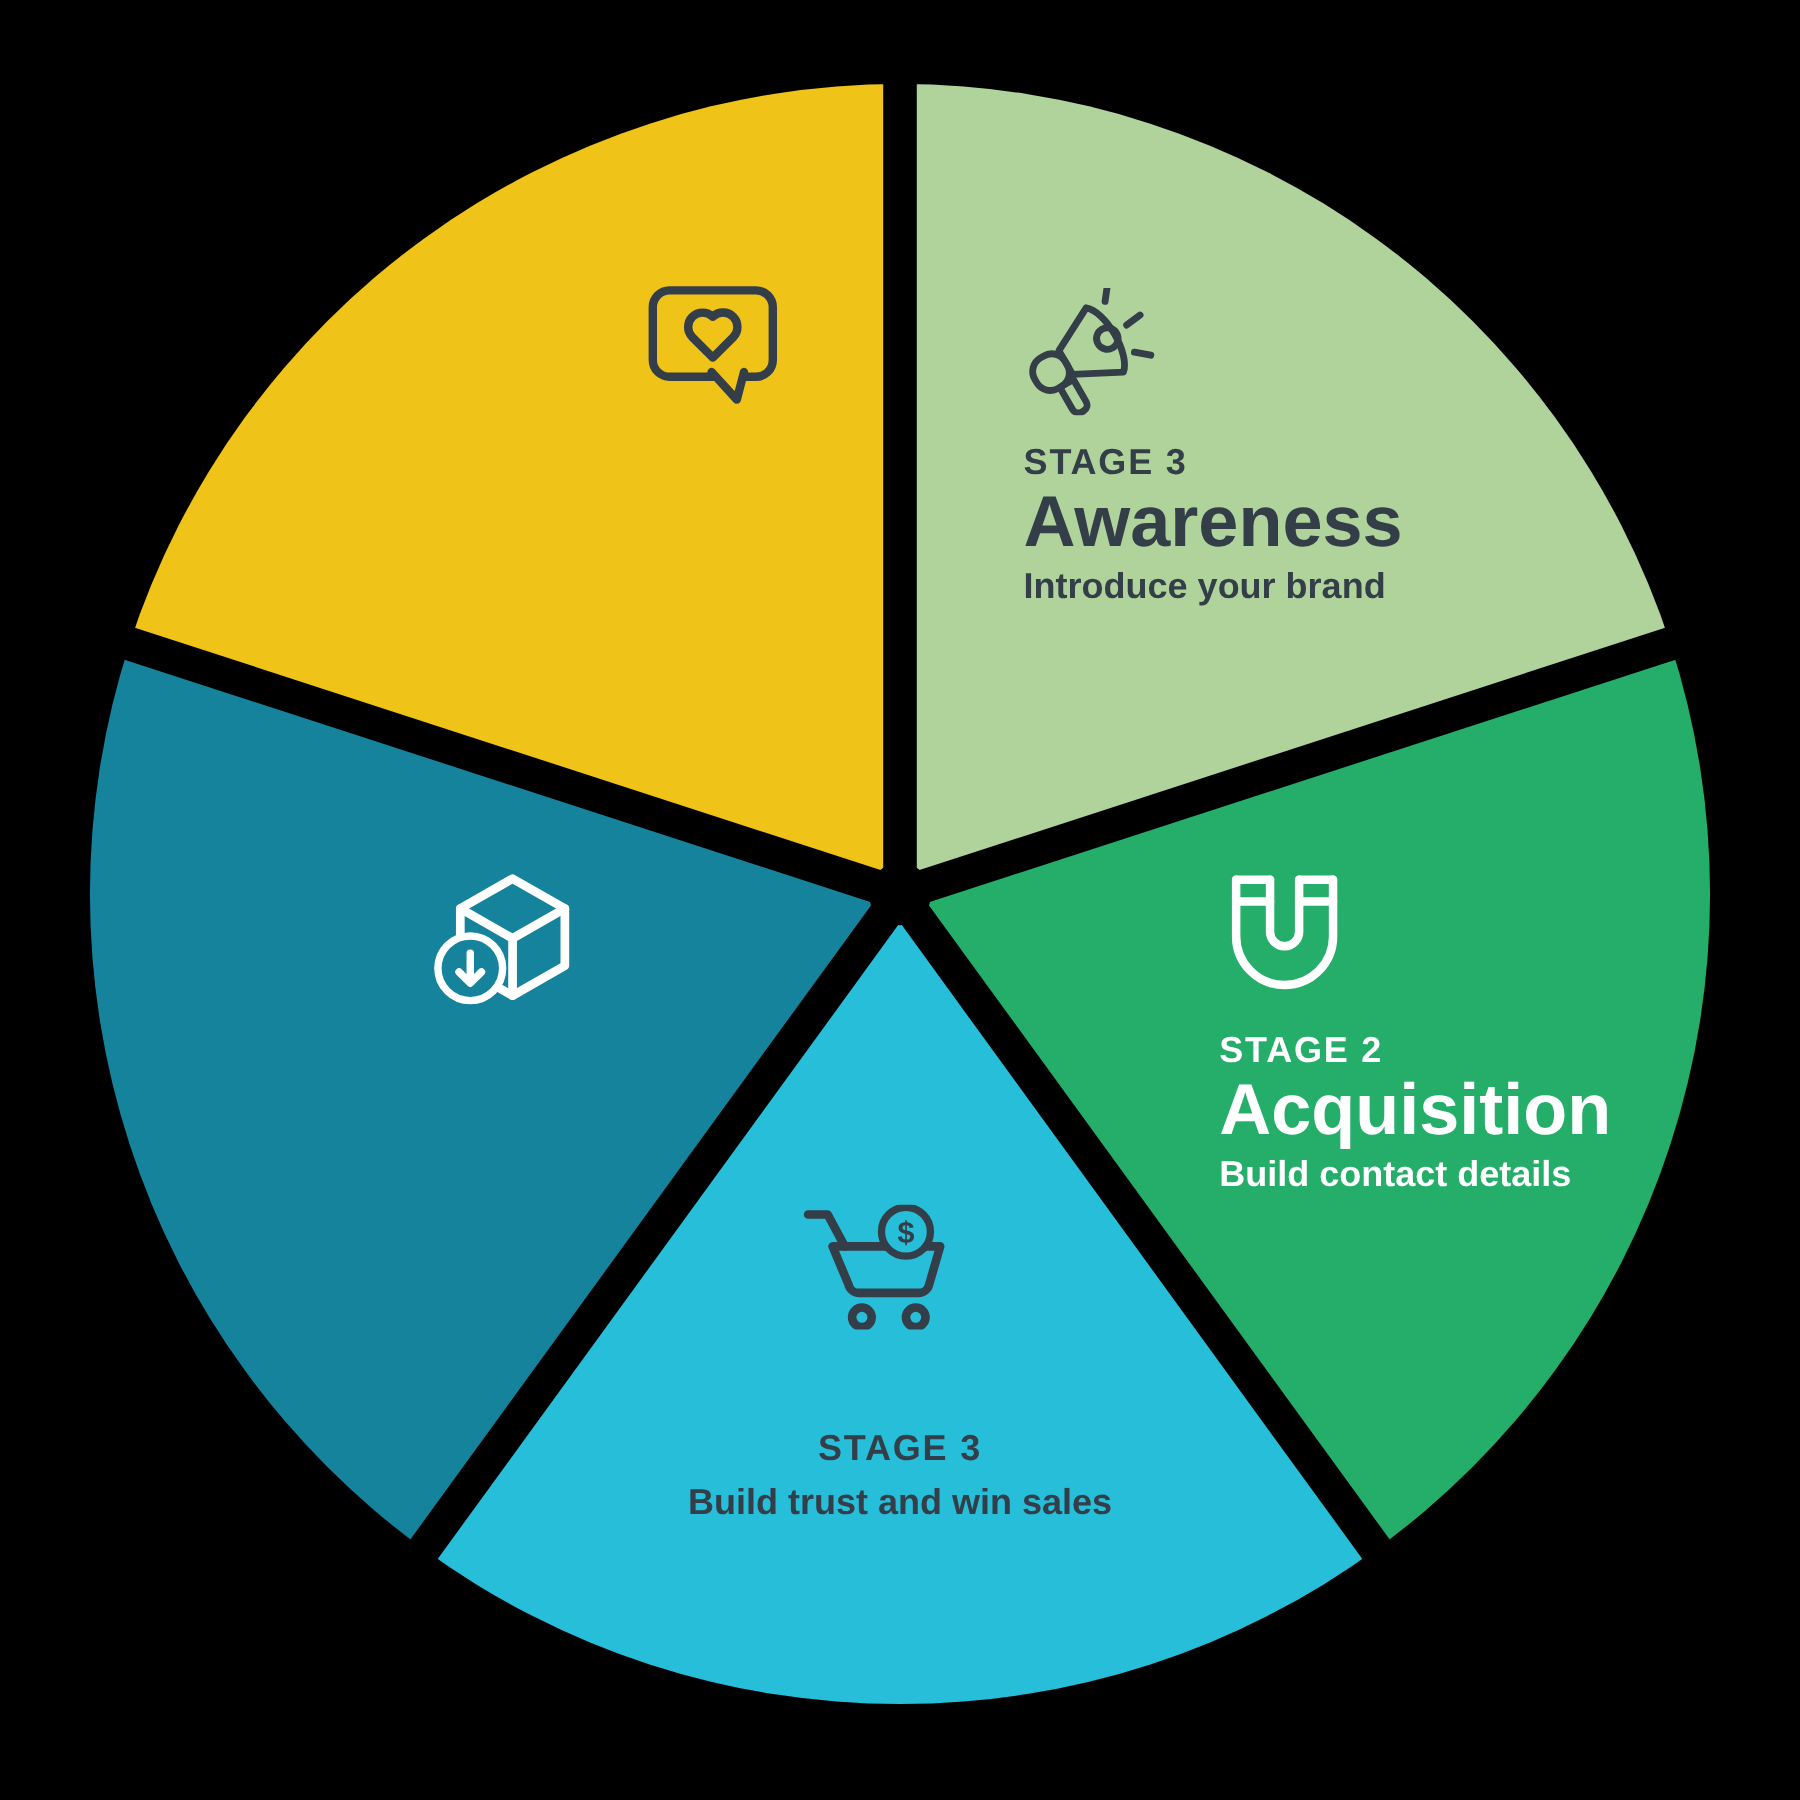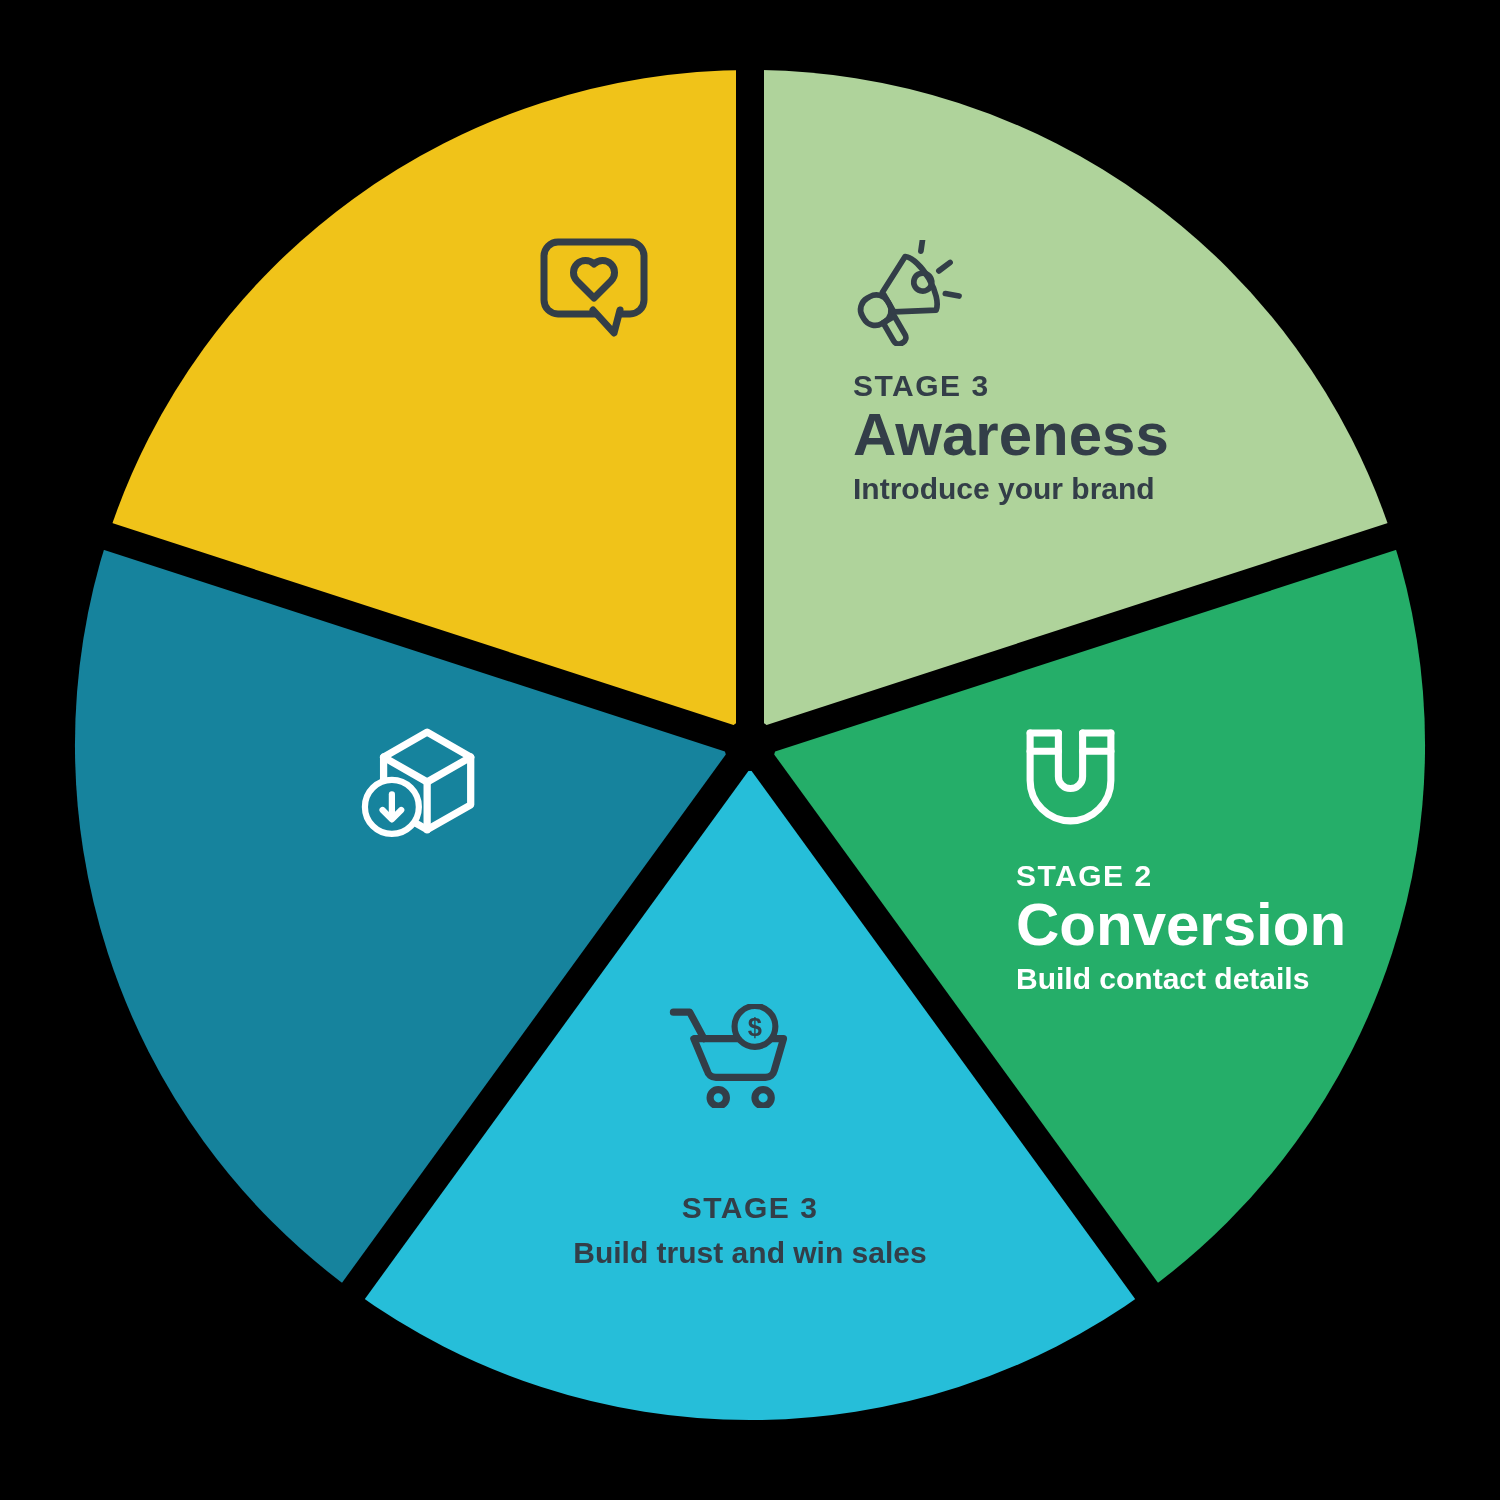--- a/index.html
+++ b/index.html
@@ -67,21 +67,21 @@
         <path d="M15,5 V52 A40,40 0 0 0 95,52 V5"></path>
         <path d="M43,5 V48 A12,12 0 0 0 67,48 V5"></path>
         <path d="M15,5 H43"></path>
         <path d="M67,5 H95"></path>
         <path d="M15,23 H43"></path>
         <path d="M67,23 H95"></path>
       </svg>
     </div>
     <div class="stage-text align-left" style="left:1016px;top:856px;width:440px;">
       <div class="stage-label">STAGE 2</div>
-      <div class="stage-title">Conversion</div>
+      <div class="stage-title">Acquisition</div>
       <div class="stage-sub">Build contact details</div>
     </div>
   </div>
 
   <div class="stage-group" style="color: rgb(51, 62, 72);">
     <div class="icon" style="left:666px;top:1004px;width:130px;height:104px;">
       <svg viewBox="0 0 125 102" fill="none" stroke="currentColor" stroke-width="7" stroke-linecap="round" stroke-linejoin="round">
         <path d="M6,8 H22 L36,34"></path>
         <path d="M26,34 H114 L105,65 a9,9 0 0 1 -8.7,7 H47.7 a9,9 0 0 1 -8.7,-7 Z"></path>
         <circle cx="50" cy="92" r="8"></circle>

